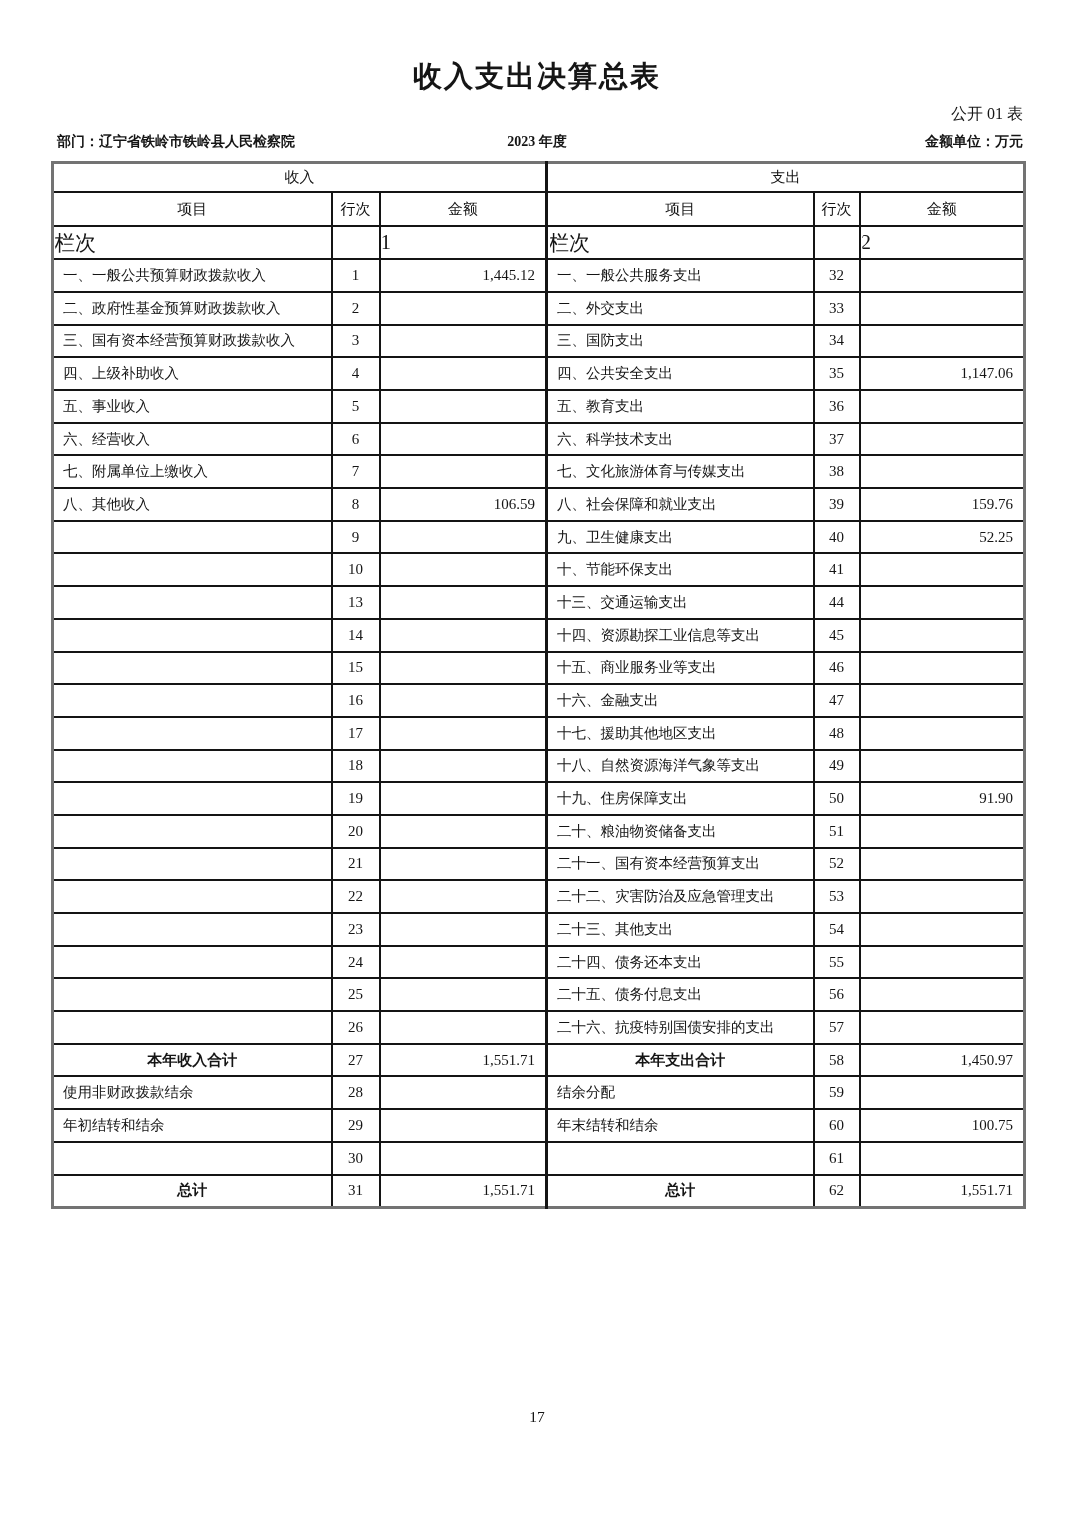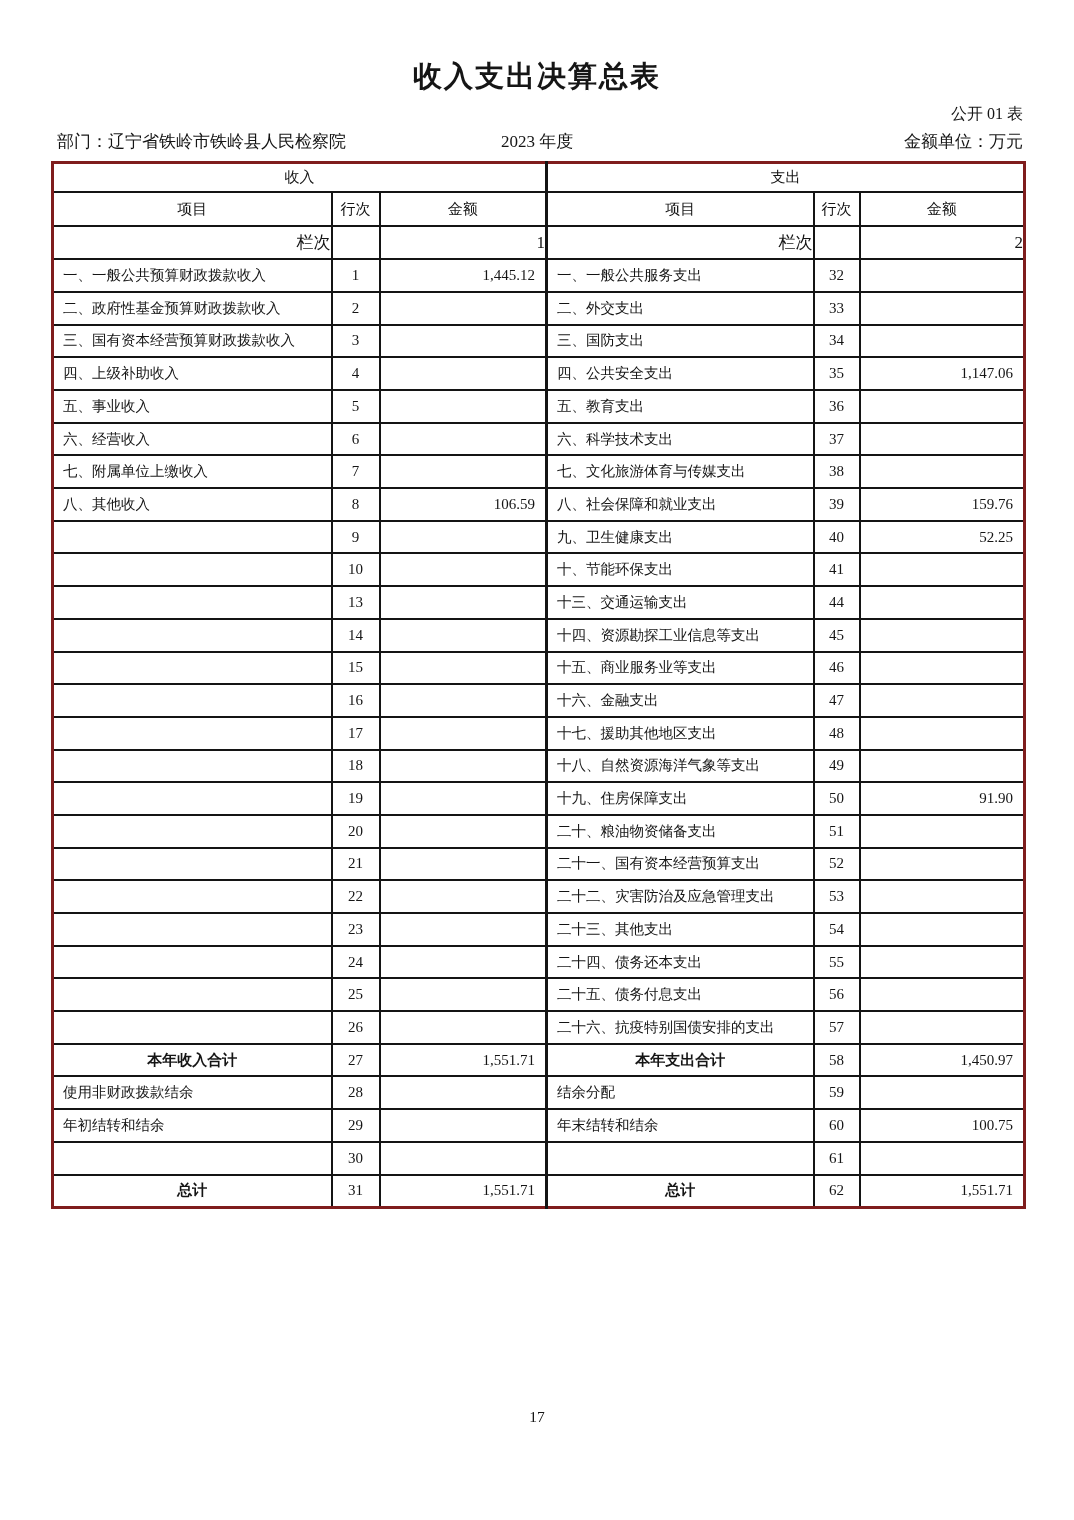--- a/index.html
+++ b/index.html
@@ -31,44 +31,45 @@
     font-size: 16px;
     height: 22px;
     line-height: 22px;
   }
   .meta-row {
     position: relative;
     margin-top: 5px;
     margin-bottom: 7px;
     height: 24px;
     line-height: 24px;
-    font-size: 17px;
+    font-size: 14px;
+    font-weight: bold;
   }
   .meta-left  { position: absolute; left: 6px; }
   .meta-center{ position: absolute; left: 50%; transform: translateX(-50%); }
   .meta-right { position: absolute; right: 0; }
 
   table {
     border-collapse: collapse;
     table-layout: fixed;
     width: 972px;
-    border: 3px solid #7f1d1d;
+    border: 3px solid #737373;
   }
   td {
     border: 2px solid #141414;
     font-size: 14.5px;
     padding: 0;
     overflow: hidden;
     white-space: nowrap;
     vertical-align: middle;
   }
   td.mid { border-left-width: 3px; }
   thead tr.sec-row td   { height: 27px; text-align: center; font-size: 15px; }
   thead tr.colh-row td  { height: 32px; text-align: center; font-size: 15px; }
-  thead tr.index-row td { height: 31px; text-align: right; font-size: 17px; }
+  thead tr.index-row td { height: 31px; text-align: left; font-size: 21px; border-radius: 14px; }
   tbody td { height: 30.7px; }
   tbody td.item { text-align: left; padding-left: 9px; }
   tbody td.item.sum { text-align: center; padding-left: 0; font-weight: bold; font-size: 15px; }
   tbody td.line { text-align: center; font-size: 15px; }
   tbody td.amt  { text-align: right; padding-right: 10px; font-size: 15px; }
 
   .notes { margin-top: 10px; font-size: 14.5px; }
   .note  { line-height: 20px; margin-left: 6px; }
   .note2 { margin-top: 13px; margin-left: 37px; }
   .page-number {

